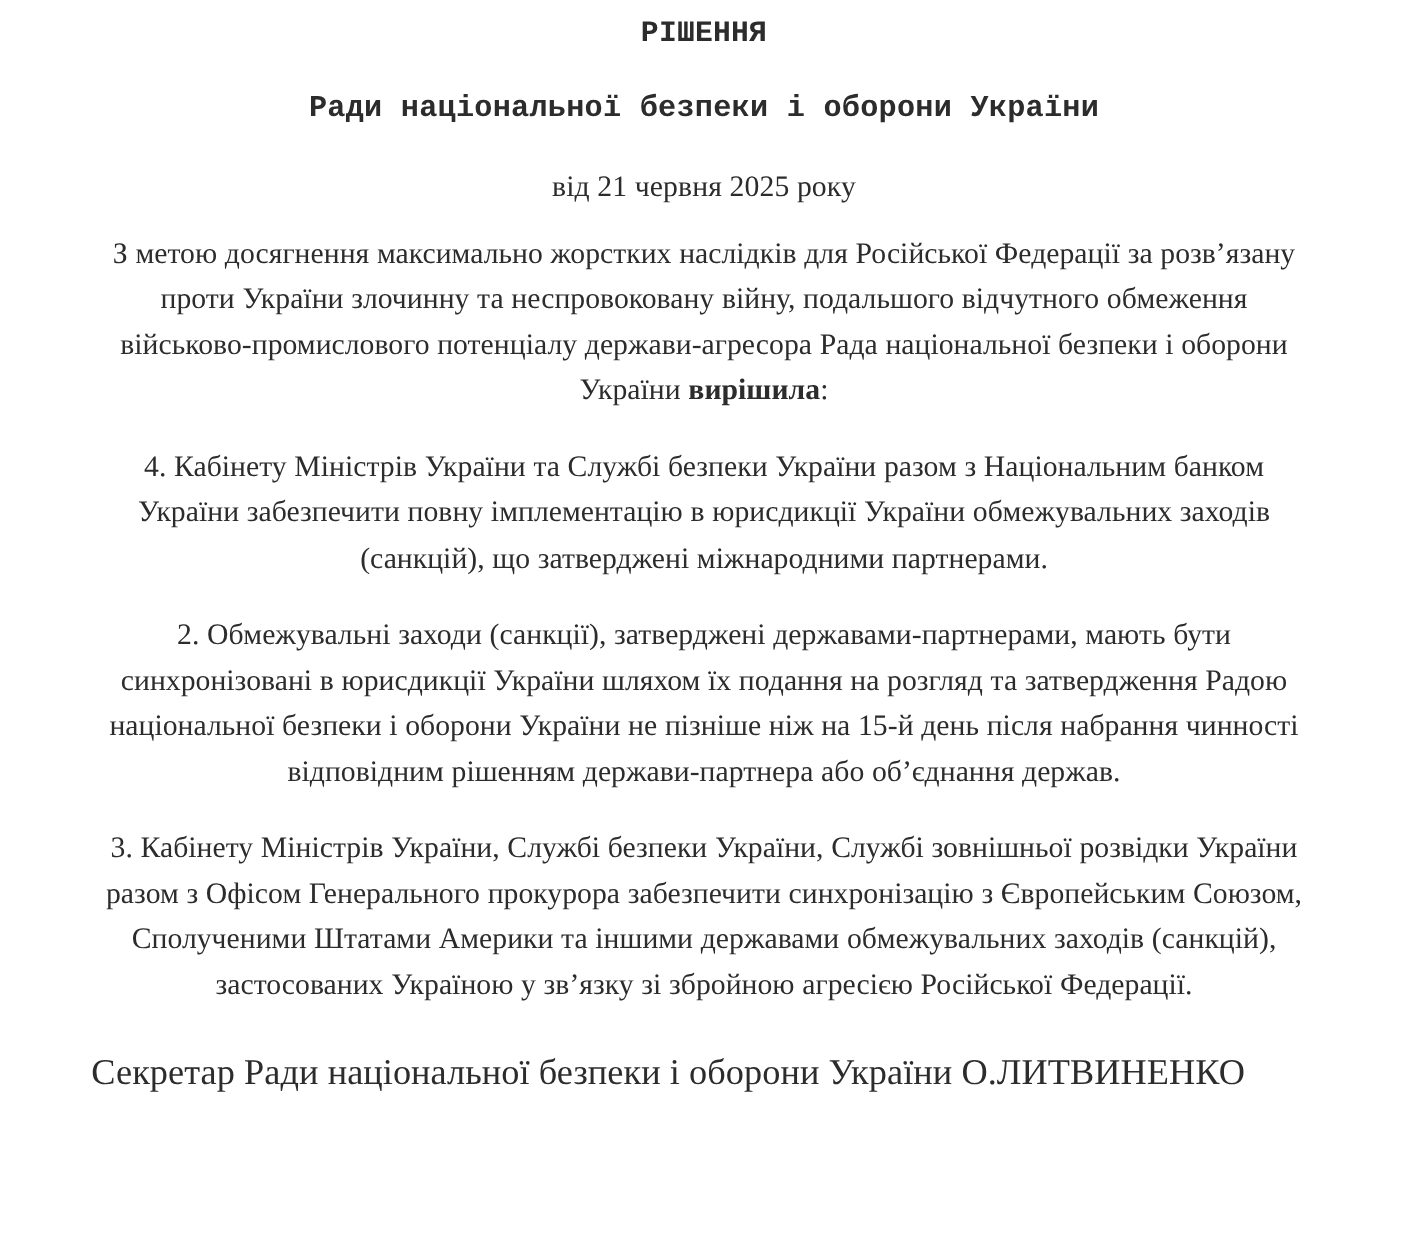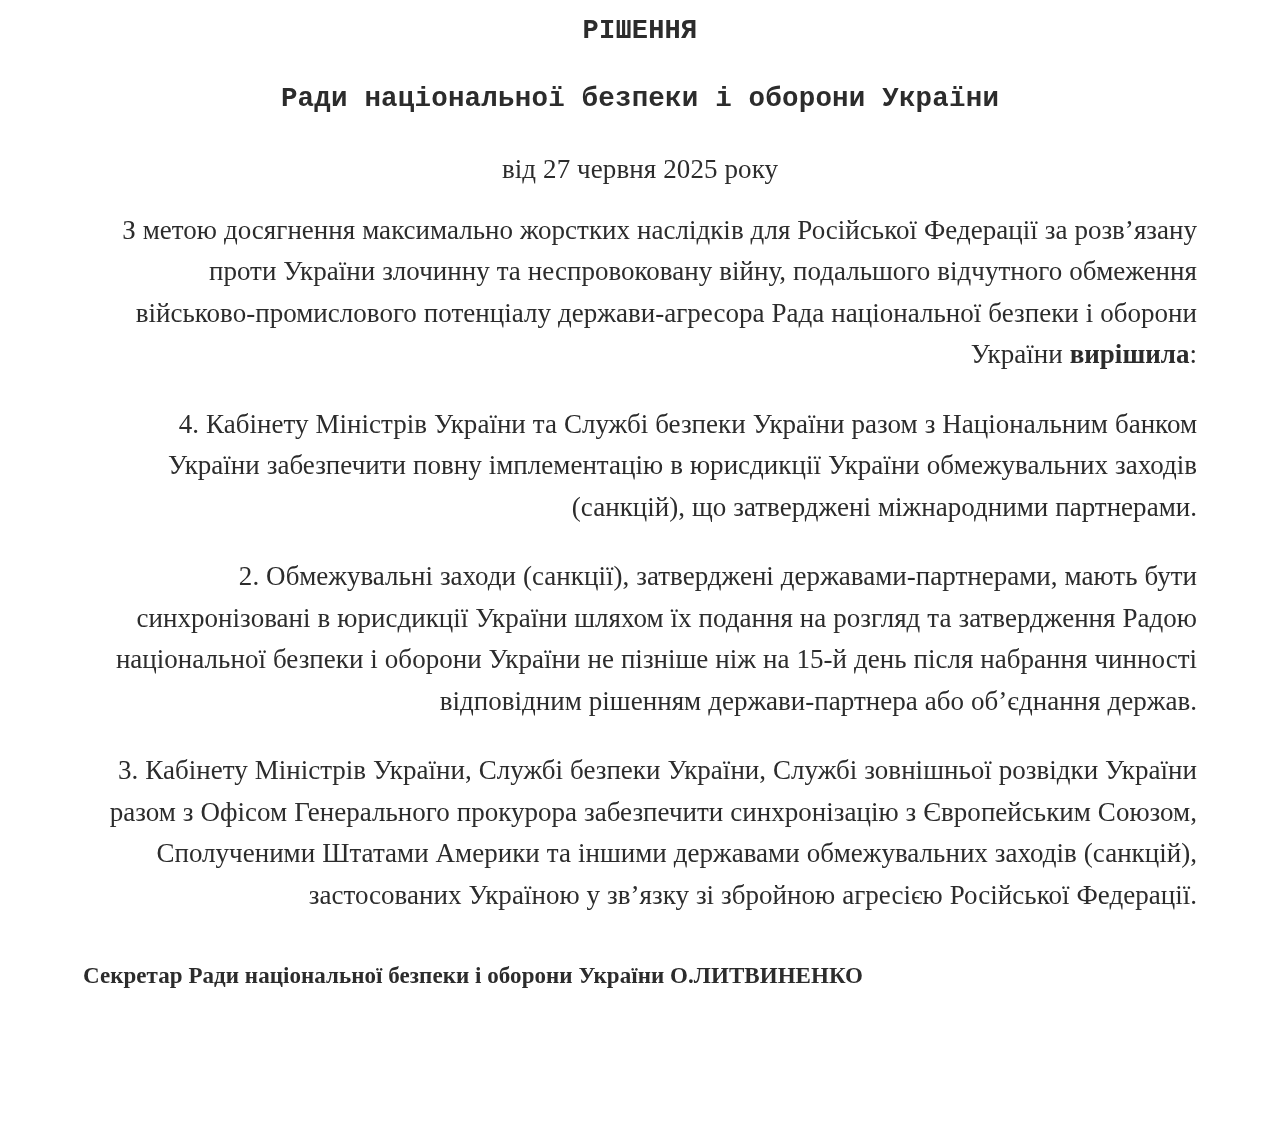--- a/index.html
+++ b/index.html
@@ -68,53 +68,53 @@
 
   
   .doc-body {
     margin-top: 25px;
   }
 
   .para {
     font-size: 27px;
     line-height: 41.5px;
     margin: 0 0 28px 0;
-    text-align: right;
+    text-align: center;
     letter-spacing: 0.02px;
     word-spacing: 0.2px;
   }
 
   .para:last-child {
     margin-bottom: 0;
   }
 
   .para .em-bold {
     font-weight: bold;
   }
 
   .signature {
-    font-size: 23px;
-    font-weight: bold;
+    font-size: 33px;
+    font-weight: normal;
     line-height: 41px;
     margin: 0;
     padding-top: 11px;
     letter-spacing: 0.05px;
   }
 </style>
 </head>
 <body>
 
 <div class="page">
 
   <div class="doc-heading">
     <div class="heading-kind">РІШЕННЯ</div>
     <div class="heading-authority">Ради національної безпеки і оборони України</div>
   </div>
 
-  <div class="heading-date">від 27 червня 2025 року</div>
+  <div class="heading-date">від 21 червня 2025 року</div>
 
 
   <div class="doc-body">
 
     <p class="para"><span>З метою досягнення максимально жорстких наслідків для Російської Федерації за розв’язану проти України злочинну та неспровоковану війну, подальшого відчутного обмеження військово-промислового потенціалу держави-агресора Рада національної безпеки і оборони України </span><span class="em-bold">вирішила</span><span>:</span></p>
 
     <p class="para">4. Кабінету Міністрів України та Службі безпеки України разом з Національним банком України забезпечити повну імплементацію в юрисдикції України обмежувальних заходів (санкцій), що затверджені міжнародними партнерами.</p>
 
     <p class="para">2. Обмежувальні заходи (санкції), затверджені державами-партнерами, мають бути синхронізовані в юрисдикції України шляхом їх подання на розгляд та затвердження Радою національної безпеки і оборони України не пізніше ніж на 15-й день після набрання чинності відповідним рішенням держави-партнера або об’єднання держав.</p>
 

